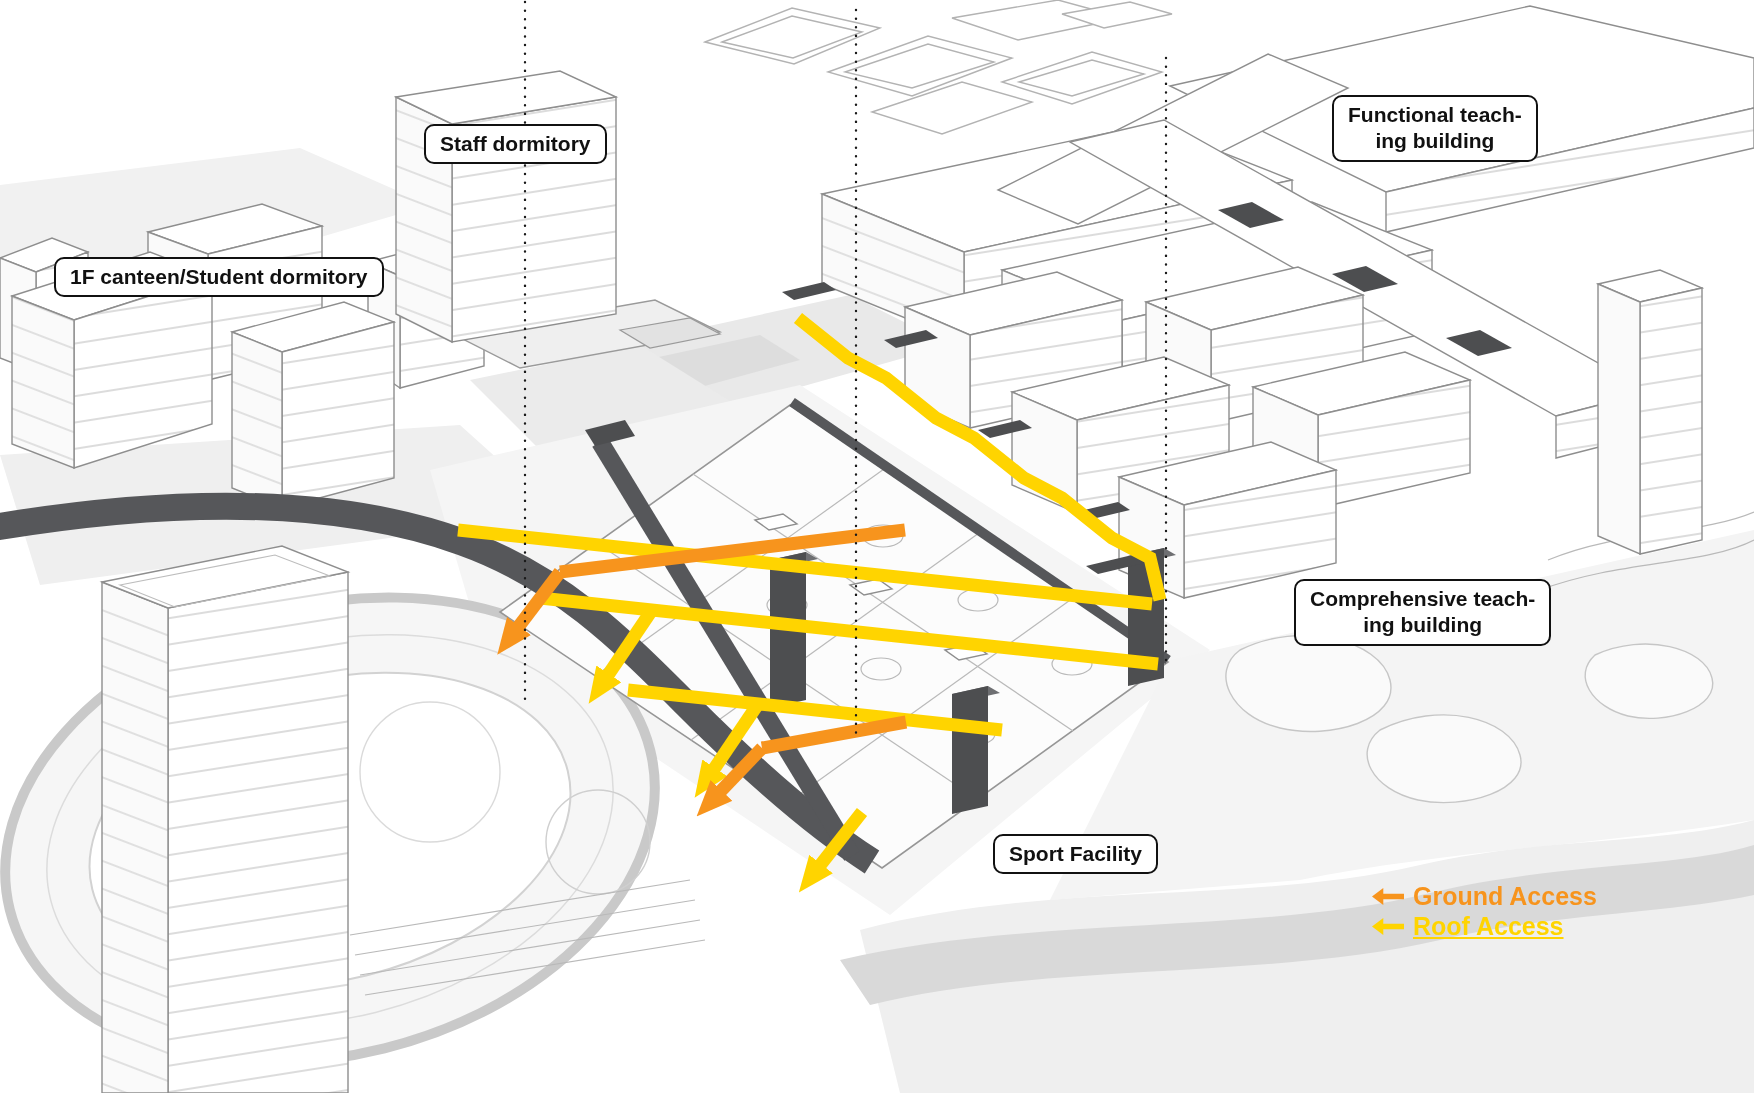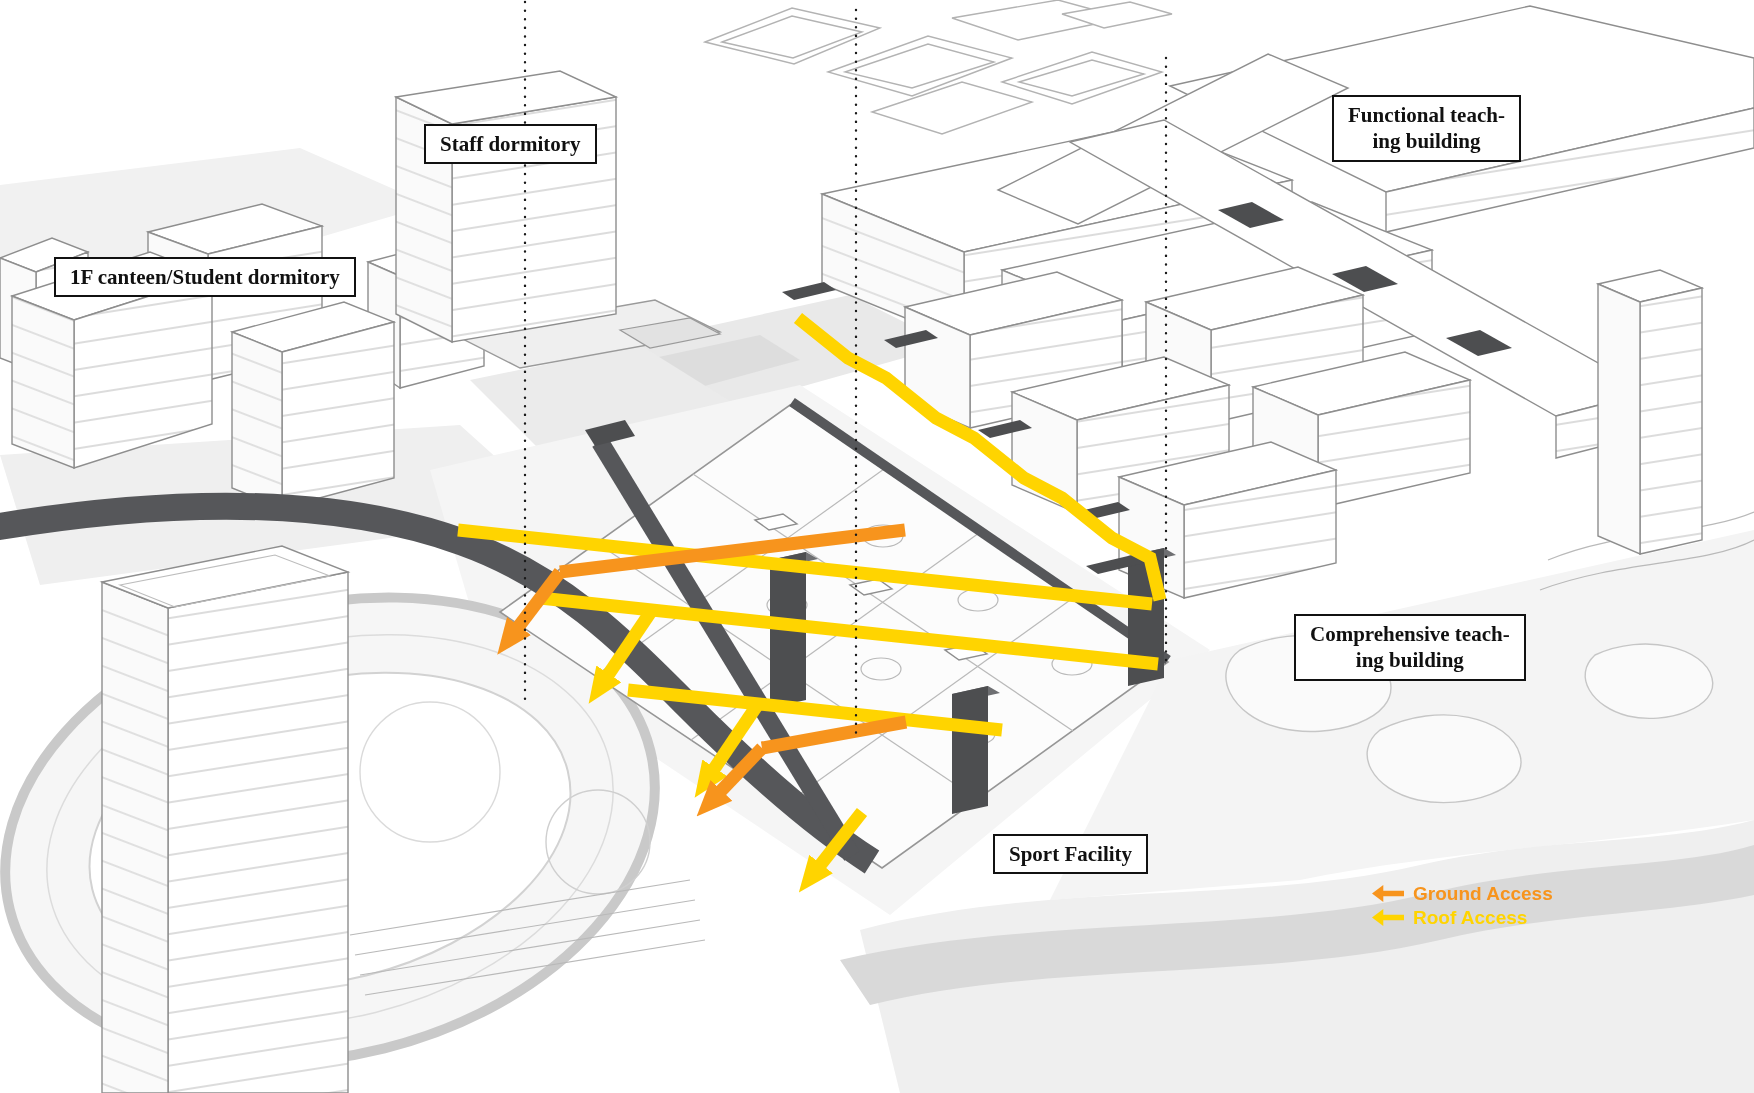--- a/index.html
+++ b/index.html
@@ -20,33 +20,32 @@
   .band-dark{stroke:#56575A;fill:none;}
   .step{fill:#4D4E50;}
   .pillar{fill:#4D4E50;stroke:none;}
   .pillar-top{fill:#6E6F72;}
   .band-roof{stroke:#FFD400;fill:none;stroke-width:13;stroke-linejoin:miter;}
   .band-ground{stroke:#F7941D;fill:none;stroke-width:13;stroke-linejoin:miter;}
   .dotted{stroke:#1A1A1A;stroke-width:2.4;stroke-linecap:round;stroke-dasharray:0.1 8.5;fill:none;}
 
   
   .label-box{
-    position:absolute;background:#fff;border:2.5px solid #111;border-radius:0;
+    position:absolute;background:#fff;border:2.5px solid #111;border-radius:10px;
     padding:5px 14px;font-weight:700;font-size:21px;color:#111;line-height:1.25;
     white-space:nowrap;
-    font-family:Liberation Serif, serif;
   }
   .label-box.two-line{text-align:center;}
   .label-box.two-line span{display:block;}
 
   
   .legend{position:absolute;left:1372px;top:884px;display:flex;flex-direction:column;gap:5px;}
   .legend-row{display:flex;align-items:center;gap:9px;}
   .legend-arrow{width:32px;height:17px;display:block;}
-  .legend-label{font-weight:700;font-size:19px;line-height:1;}
+  .legend-label{font-weight:700;font-size:25px;line-height:1;}
 </style>
 </head>
 <body>
 
 <div class="canvas">
 
   <svg class="drawing" viewBox="0 0 1754 1093">
     <defs>
       <pattern id="floorsR" width="12" height="26" patternUnits="userSpaceOnUse" patternTransform="rotate(-9)">
         <rect width="12" height="26" fill="#FFFFFF"></rect>
@@ -238,36 +237,36 @@
 
   <div class="label-box" style="left:424px;top:124px;">Staff dormitory</div>
 
   <div class="label-box" style="left:54px;top:257px;">1F canteen/Student dormitory</div>
 
   <div class="label-box two-line" style="left:1332px;top:95px;">
     <span>Functional teach-</span>
     <span>ing building</span>
   </div>
 
-  <div class="label-box two-line" style="left:1294px;top:614px;">
+  <div class="label-box two-line" style="left:1294px;top:579px;">
     <span>Comprehensive teach-</span>
     <span>ing building</span>
   </div>
 
   <div class="label-box" style="left:993px;top:834px;">Sport Facility</div>
 
 
   <div class="legend">
     <div class="legend-row">
       <svg class="legend-arrow" viewBox="0 0 34 18">
         <path d="M34,6 L12,6 L12,0 L0,9 L12,18 L12,12 L34,12 Z" fill="#F7941D"></path>
       </svg>
       <span class="legend-label" style="color: rgb(247, 148, 29);">Ground Access</span>
     </div>
     <div class="legend-row">
       <svg class="legend-arrow" viewBox="0 0 34 18">
         <path d="M34,6 L12,6 L12,0 L0,9 L12,18 L12,12 L34,12 Z" fill="#FFD400"></path>
       </svg>
-      <span class="legend-label" style="color: rgb(255, 212, 0);">Roof Access</span>
+      <span class="legend-label" style="color: rgb(255, 212, 0); text-decoration: underline;">Roof Access</span>
     </div>
   </div>
 
 </div>
 
 </body></html>

